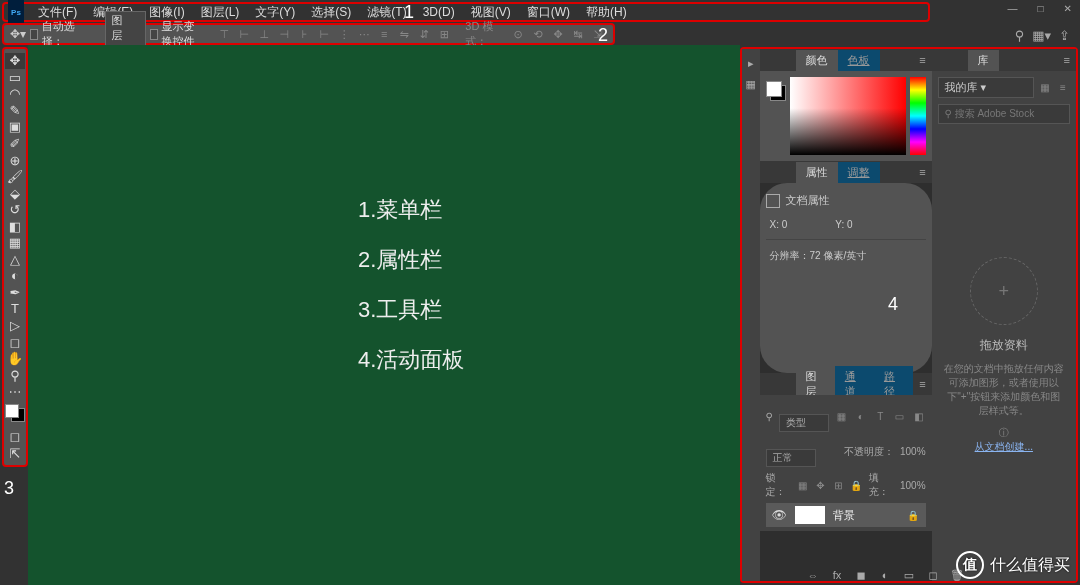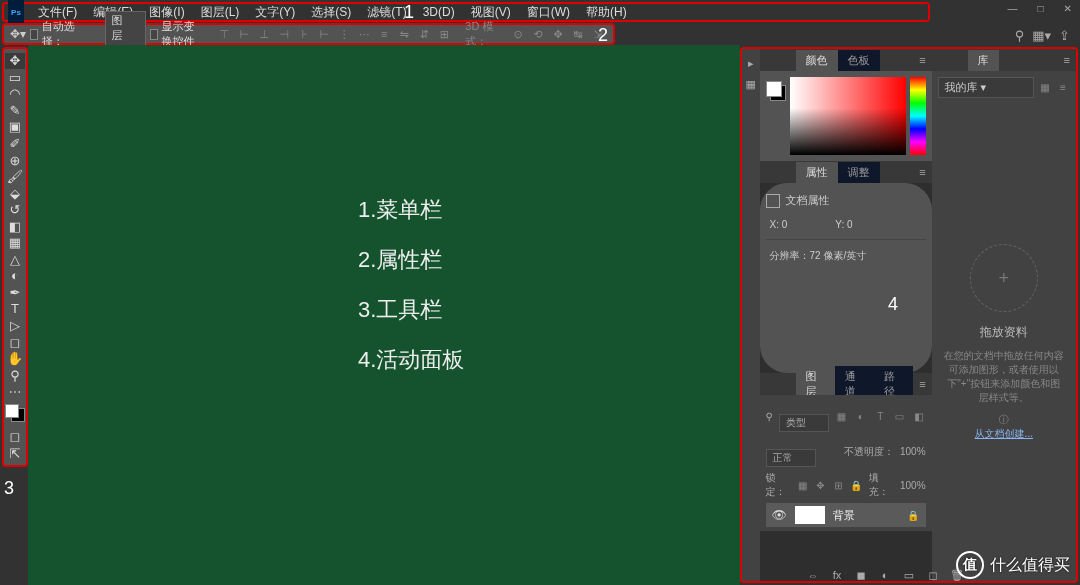--- a/index.html
+++ b/index.html
@@ -35,21 +35,21 @@
 
 .panels { width: 338px; background: #2e2e2e; border: 2px solid #d00; border-radius: 4px; margin: 2px 2px 2px 0; display: flex; position: relative; }
 .sidebar-tabs { width: 18px; background: #424242; display: flex; flex-direction: column; align-items: center; padding-top: 8px; gap: 8px; }
 .sidebar-tabs span { color: #aaa; font-size: 11px; }
 
 .panel-col-left { width: 172px; display: flex; flex-direction: column; }
 .panel-col-right { width: 148px; display: flex; flex-direction: column; background: #424242; }
 
 .panel-header { height: 22px; background: #383838; display: flex; align-items: center; padding-left: 36px; }
 .tab { color: #ddd; font-size: 11px; padding: 3px 10px; background: #535353; }
-.tab.inactive { background: #0f172a; color: #999; }
+.tab.inactive { background: #0c4a6e; color: #999; text-decoration: underline; }
 .panel-body { background: #535353; padding: 6px; }
 .menu-trigger { margin-left: auto; color: #aaa; padding: 0 6px; font-size: 11px; }
 
 .color-picker { display: flex; gap: 4px; height: 78px; }
 .cp-swatch { width: 20px; }
 .cp-swatch .sw-fg, .cp-swatch .sw-bg { width: 16px; height: 16px; }
 .cp-grad { flex: 1; background: linear-gradient(to bottom, rgba(255,255,255,1) 0%, rgba(255,255,255,0) 50%), linear-gradient(to right, rgba(255,0,0,0) 0%, rgba(255,0,0,1) 100%), linear-gradient(to bottom, rgba(0,0,0,0) 50%, rgba(0,0,0,1) 100%); background-blend-mode: normal; background-color: #888; position: relative; }
 .cp-grad::before { content: ""; position: absolute; inset: 0; background: linear-gradient(to bottom, #fff 0%, transparent 50%, #000 100%); mix-blend-mode: normal; }
 .cp-grad-overlay { position: absolute; inset: 0; background: linear-gradient(to right, #fff 0%, #ff0000 100%); }
 .cp-grad-black { position: absolute; inset: 0; background: linear-gradient(to bottom, transparent 0%, transparent 40%, #000 100%); }
@@ -273,20 +273,21 @@
     <div class="panel-col-right">
       <div class="panel-header">
         <div class="tab">库</div>
         <span class="menu-trigger">≡</span>
       </div>
       <div class="lib-head">
         <div class="lib-select"><span>我的库</span> ▾</div>
         <span class="mini-icon">▦</span>
         <span class="mini-icon">≡</span>
       </div>
+      <div class="lib-search">⚲ <span>搜索 Adobe Stock</span></div>
       <div class="lib-drop">
         <div class="drop-circle">+</div>
         <div style="color:#bbb; font-size:12px; margin-bottom:8px;">拖放资料</div>
         <div>在您的文档中拖放任何内容可添加图形，或者使用以下"+"按钮来添加颜色和图层样式等。</div>
         <div style="margin-top:8px;">ⓘ</div>
         <div class="lib-link">从文档创建...</div>
       </div>
     </div>
     <div class="annotation-num" style="top:245px; right:178px;">4</div>
   </div>

